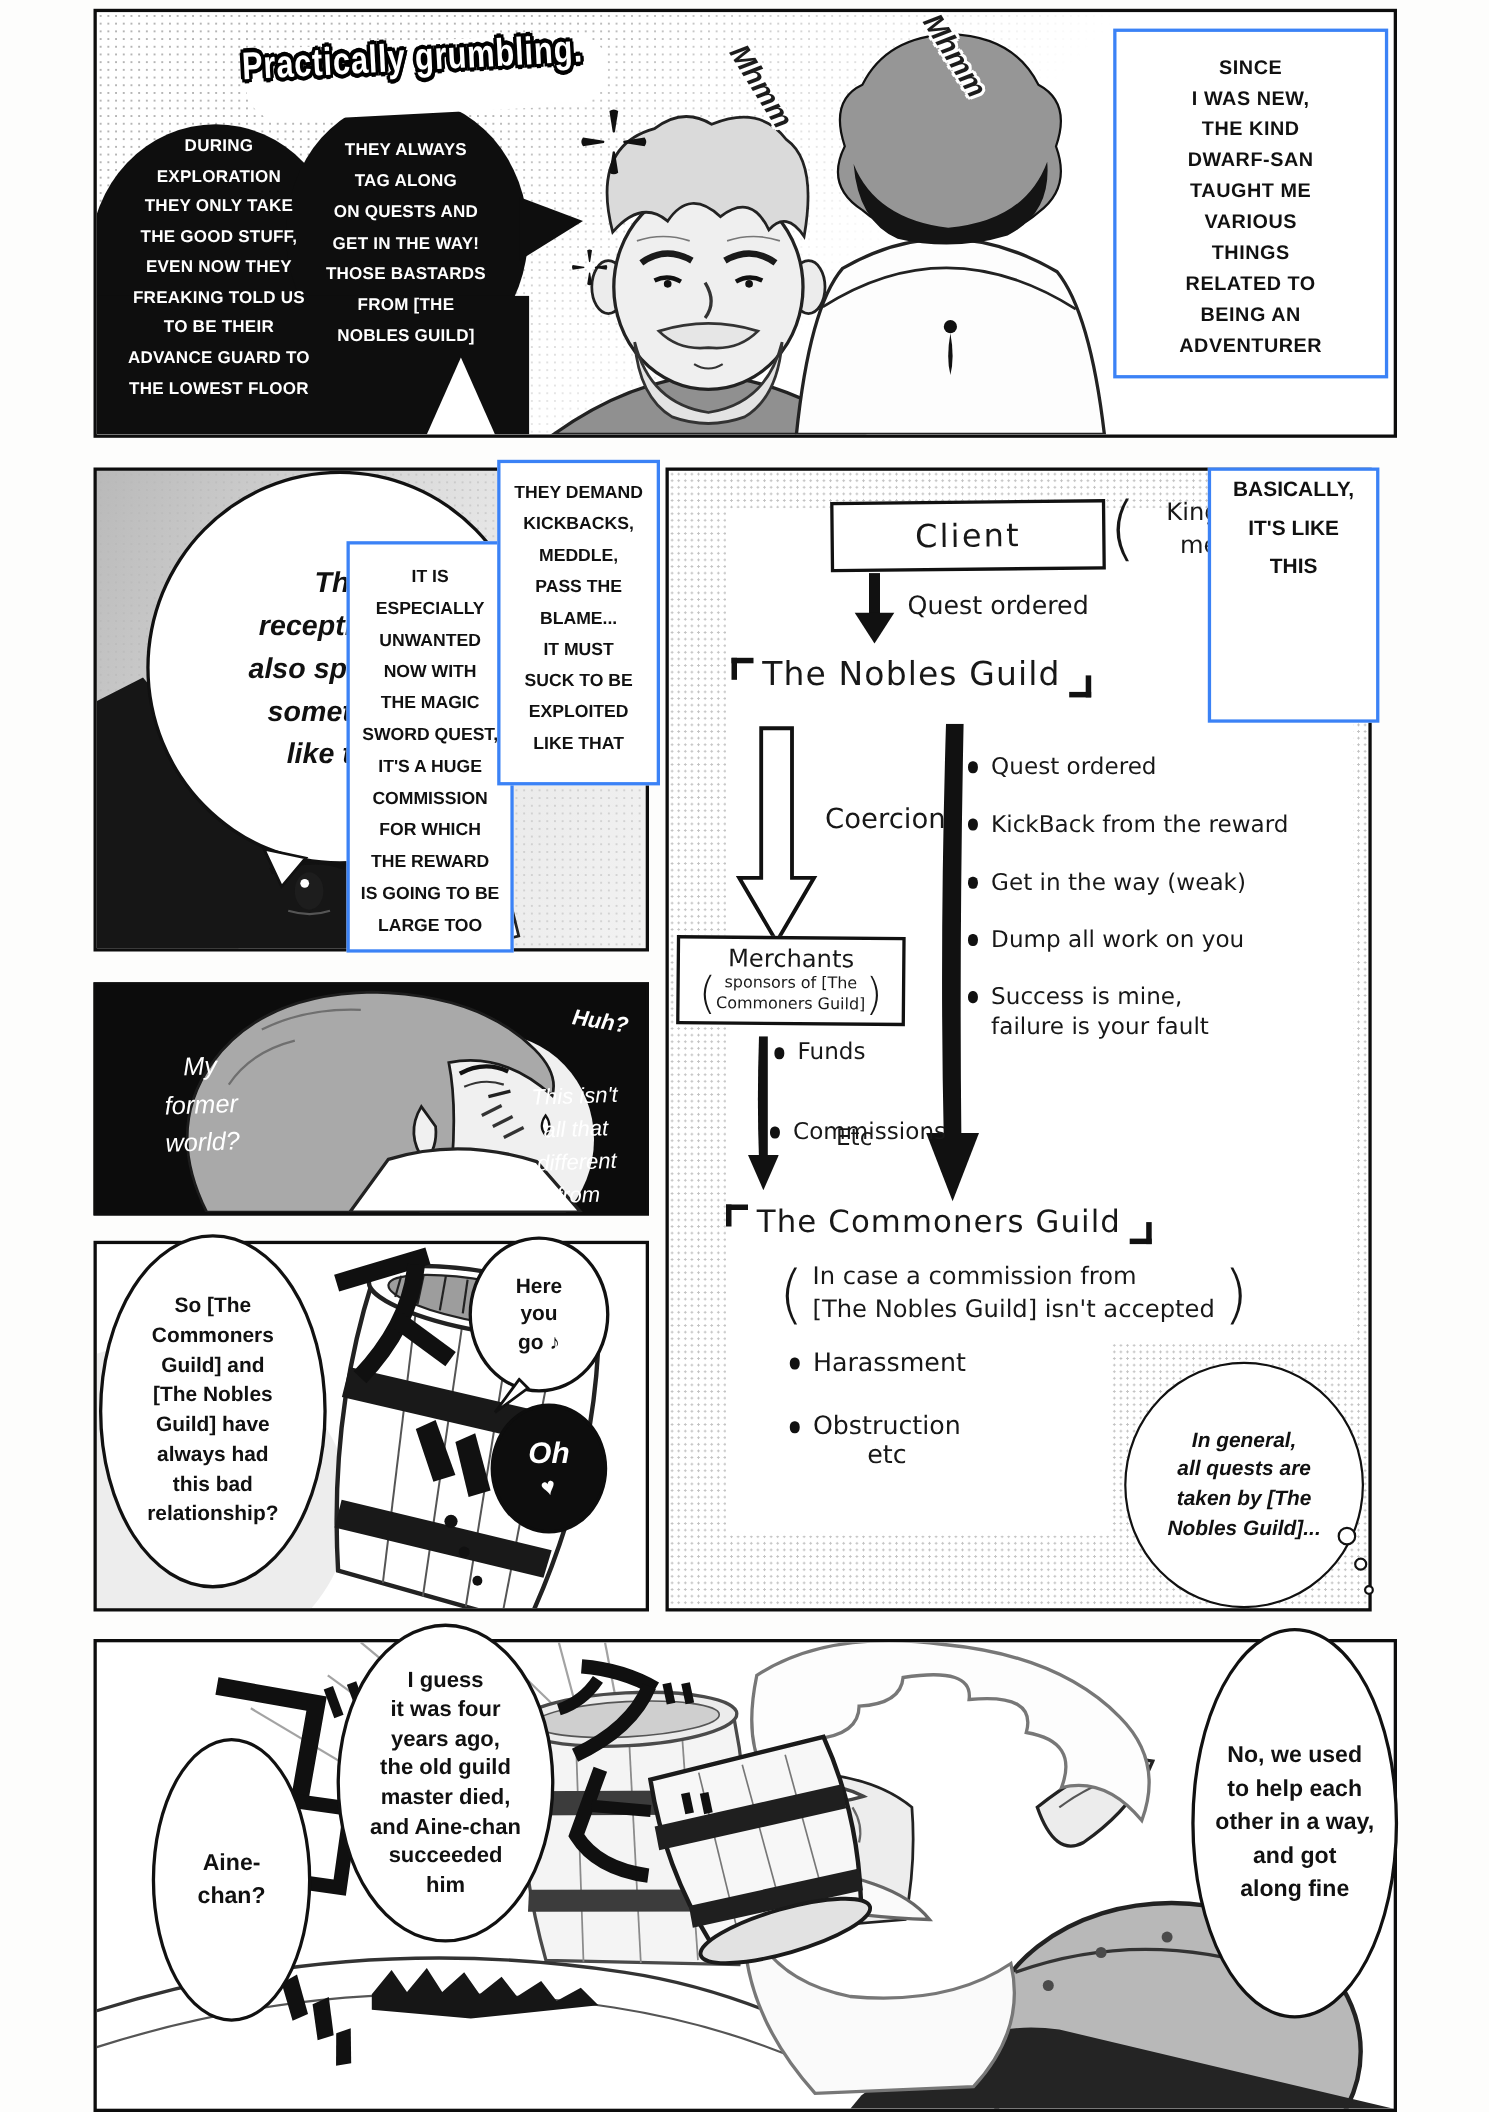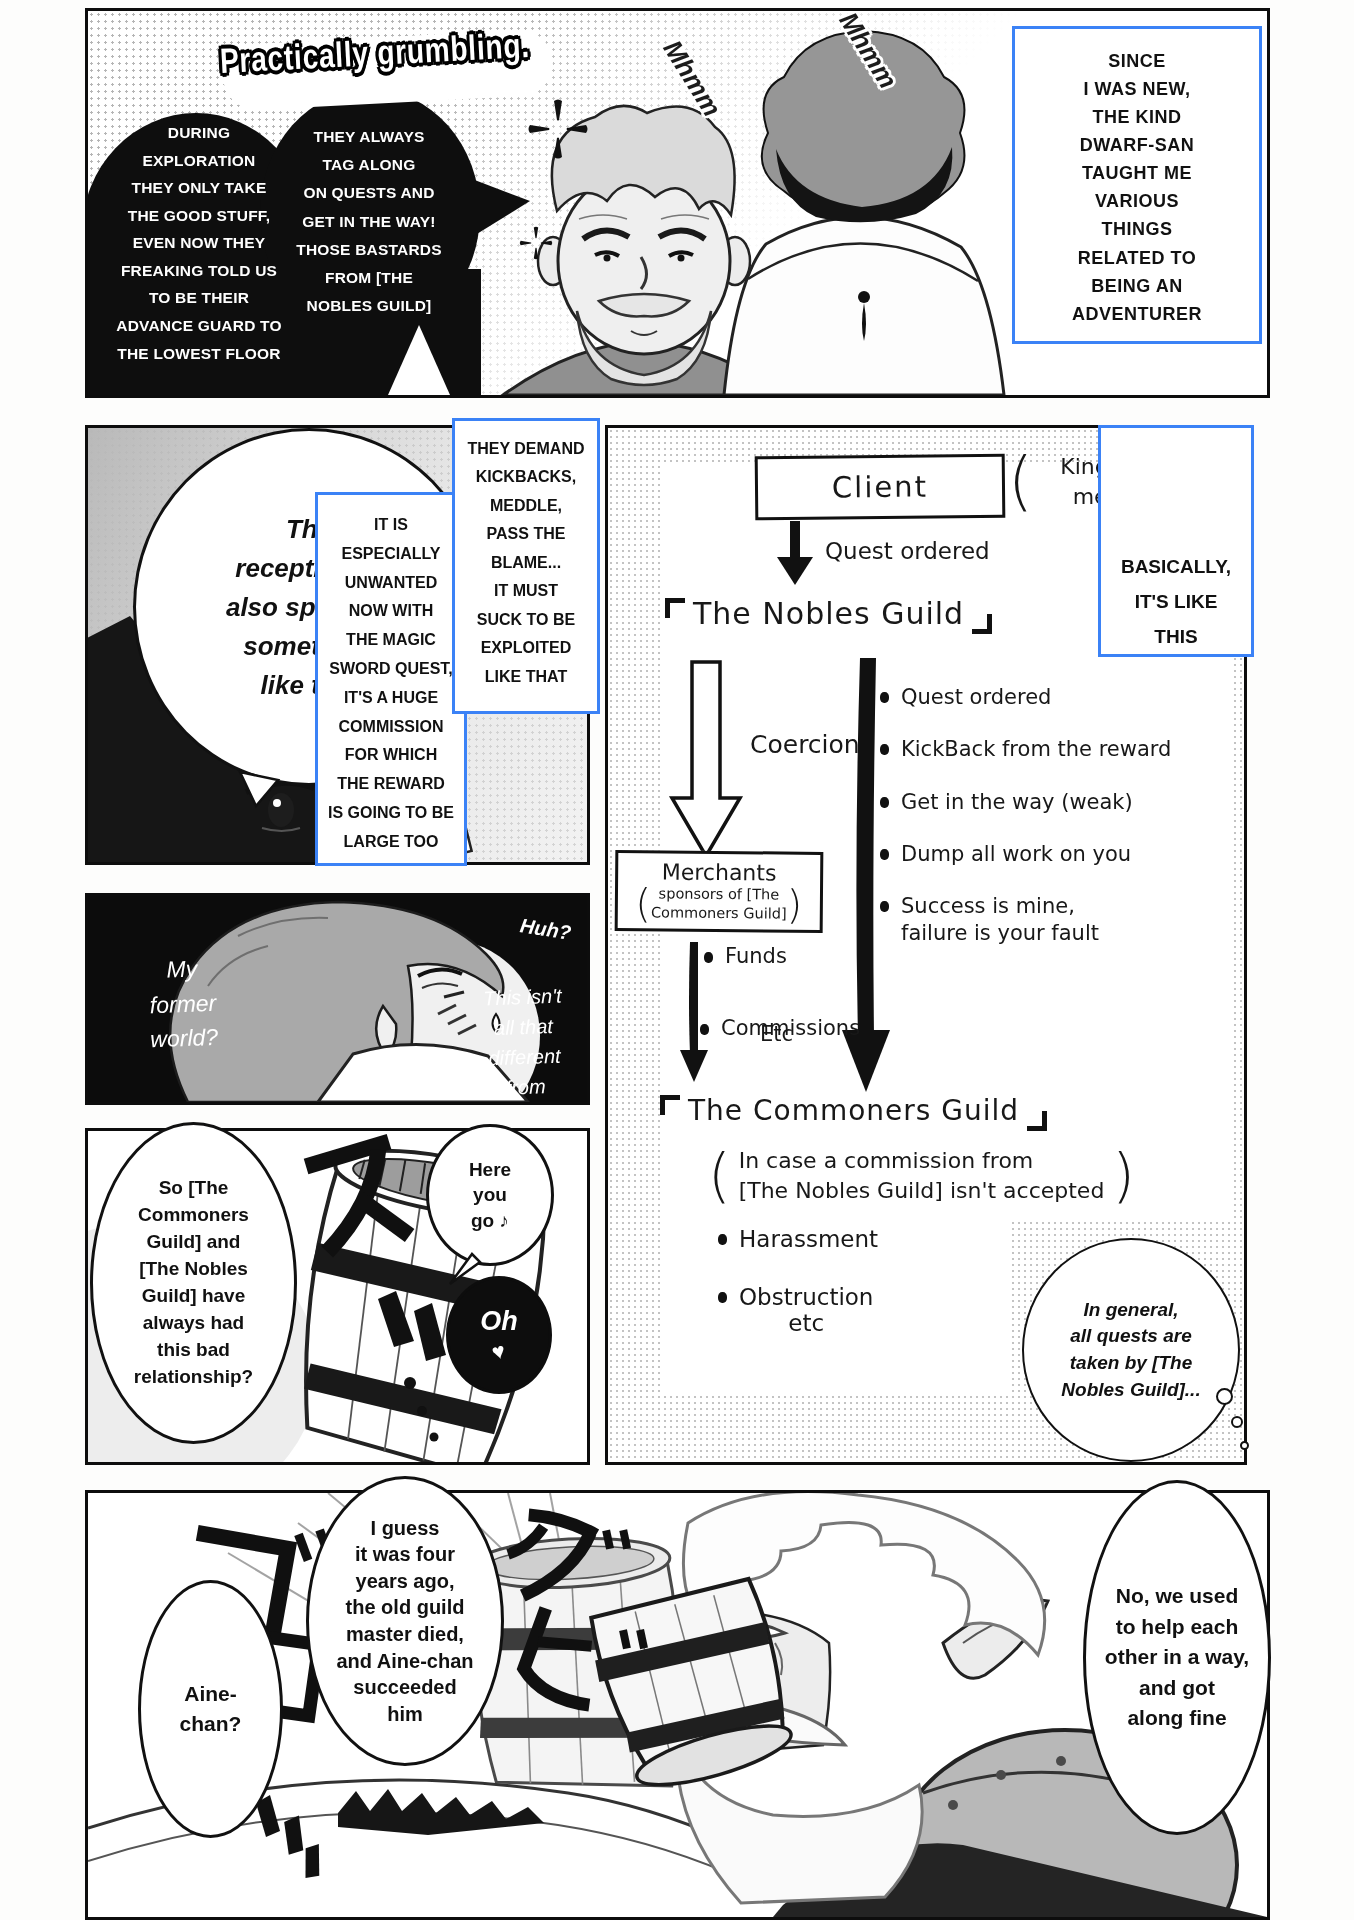--- a/index.html
+++ b/index.html
@@ -374,21 +374,21 @@
       <span class="dot"></span>
         <span>Harassment</span>
     </div>
     <div class="abs hand" style="left:110px;top:856px;font-size:23px;display:flex;">
       <span class="dot"></span>
         <span class="preline" style="text-align:center;">Obstruction
 etc</span>
     </div>
   </div>
 
-  <div class="nbox" style="left:1098px;top:425px;width:156px;height:232px;display:flex;align-items:flex-end;justify-content:center;">
+  <div class="nbox" style="left:1098px;top:425px;width:156px;height:232px;display:flex;align-items:flex-start;justify-content:center;">
     <span class="caps preline" style="font-size:19px;line-height:1.85;">BASICALLY,
 IT'S LIKE
 THIS</span>
   </div>
 
   <div class="bubble dots-fine" style="left:1022px;top:1238px;width:218px;height:224px;border-width:2.5px;">
     <div class="preline" style="font-size:19px;font-style:italic;font-weight:600;line-height:1.4;">In general,
 all quests are
 taken by [The
 Nobles Guild]...</div>

